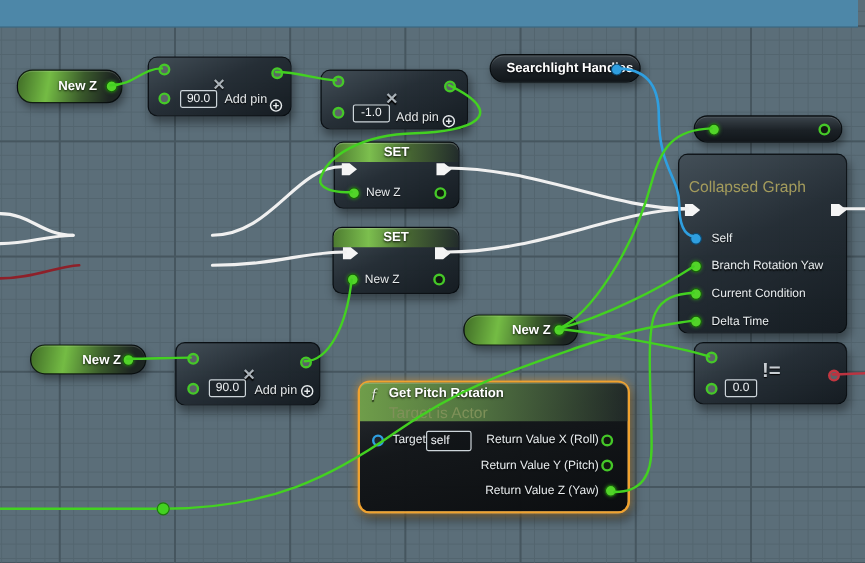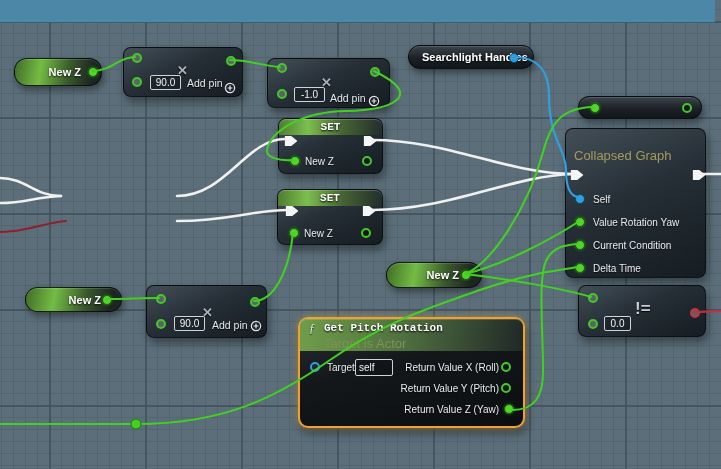--- a/index.html
+++ b/index.html
@@ -47,21 +47,21 @@
   }
   .hdr-fn{
     position:absolute;left:0;top:0;right:0;height:32px;border-radius:7px 7px 0 0;
     background:linear-gradient(90deg,#6f9d4a 0%,#507140 45%,rgba(44,56,51,.55) 100%);
     box-shadow:inset 0 1px 0 rgba(255,255,255,.18);
   }
   .hdr-branch{
     position:absolute;left:0;top:0;right:0;height:16px;border-radius:7px 7px 0 0;
     background:linear-gradient(90deg,rgba(150,160,168,.35) 0%,rgba(70,78,84,.25) 55%,rgba(30,34,38,.1) 100%);
   }
-  .node-title{color:#fff;font-size:11px;font-weight:bold;text-shadow:0 1px 2px #000;white-space:nowrap;font-family:Liberation Mono, monospace;}
+  .node-title{color:#fff;font-size:11px;font-weight:bold;text-shadow:0 1px 2px #000;white-space:nowrap;}
   .node-sub{font-size:13px;white-space:nowrap;}
   
   .pin{position:absolute;width:10px;height:10px;border-radius:50%;box-sizing:border-box;transform:translate(-50%,-50%);z-index:12;}
   .pin-fill-green{background:#52d429;border:1px solid #195c0c;box-shadow:0 0 3px rgba(60,200,30,.5);}
   .pin-ring-green{border:2px solid #45c828;background:#30373c;}
   .pin-ring-green-gray{border:2px solid #45c828;background:#5c6368;}
   .pin-fill-blue{background:#2f9fe0;border:1px solid #0d4a71;}
   .pin-ring-blue{border:2px solid #2f9fe0;background:#20262b;}
   .pin-fill-red{background:#a01f2b;border:1px solid #40090f;}
   .pin-ring-red{border:2px solid #c23640;background:#5c6368;}
@@ -155,21 +155,21 @@
     <span class="pin pin-ring-green" style="left:108px;top:11px;background:#121a10;"></span>
   </div>
 
   <div class="node" style="left:565px;top:128px;width:141px;height:150px;">
     <span class="node-sub" style="position:absolute;left:8px;top:19px;color:#a49c5c;">Collapsed Graph</span>
     <span class="execpin" style="left:11px;top:46px;"></span>
     <span class="execpin" style="left:133px;top:46px;"></span>
     <span class="pin pin-fill-blue" style="left:14px;top:70px;"></span>
     <span class="pin-label" style="left:27px;top:70px;">Self</span>
     <span class="pin pin-fill-green" style="left:14px;top:93px;"></span>
-    <span class="pin-label" style="left:27px;top:93px;">Value Rotation Yaw</span>
+    <span class="pin-label" style="left:27px;top:93px;">Branch Rotation Yaw</span>
     <span class="pin pin-fill-green" style="left:14px;top:116px;"></span>
     <span class="pin-label" style="left:27px;top:116px;">Current Condition</span>
     <span class="pin pin-fill-green" style="left:14px;top:139px;"></span>
     <span class="pin-label" style="left:27px;top:139px;">Delta Time</span>
   </div>
 
   <div class="node" style="left:578px;top:285px;width:128px;height:52px;">
     <span class="pin pin-ring-green-gray" style="left:14px;top:12px;"></span>
     <span class="pin pin-ring-green-gray" style="left:14px;top:38px;"></span>
     <div class="valbox" style="left:25px;top:30px;width:27px;">0.0</div>

